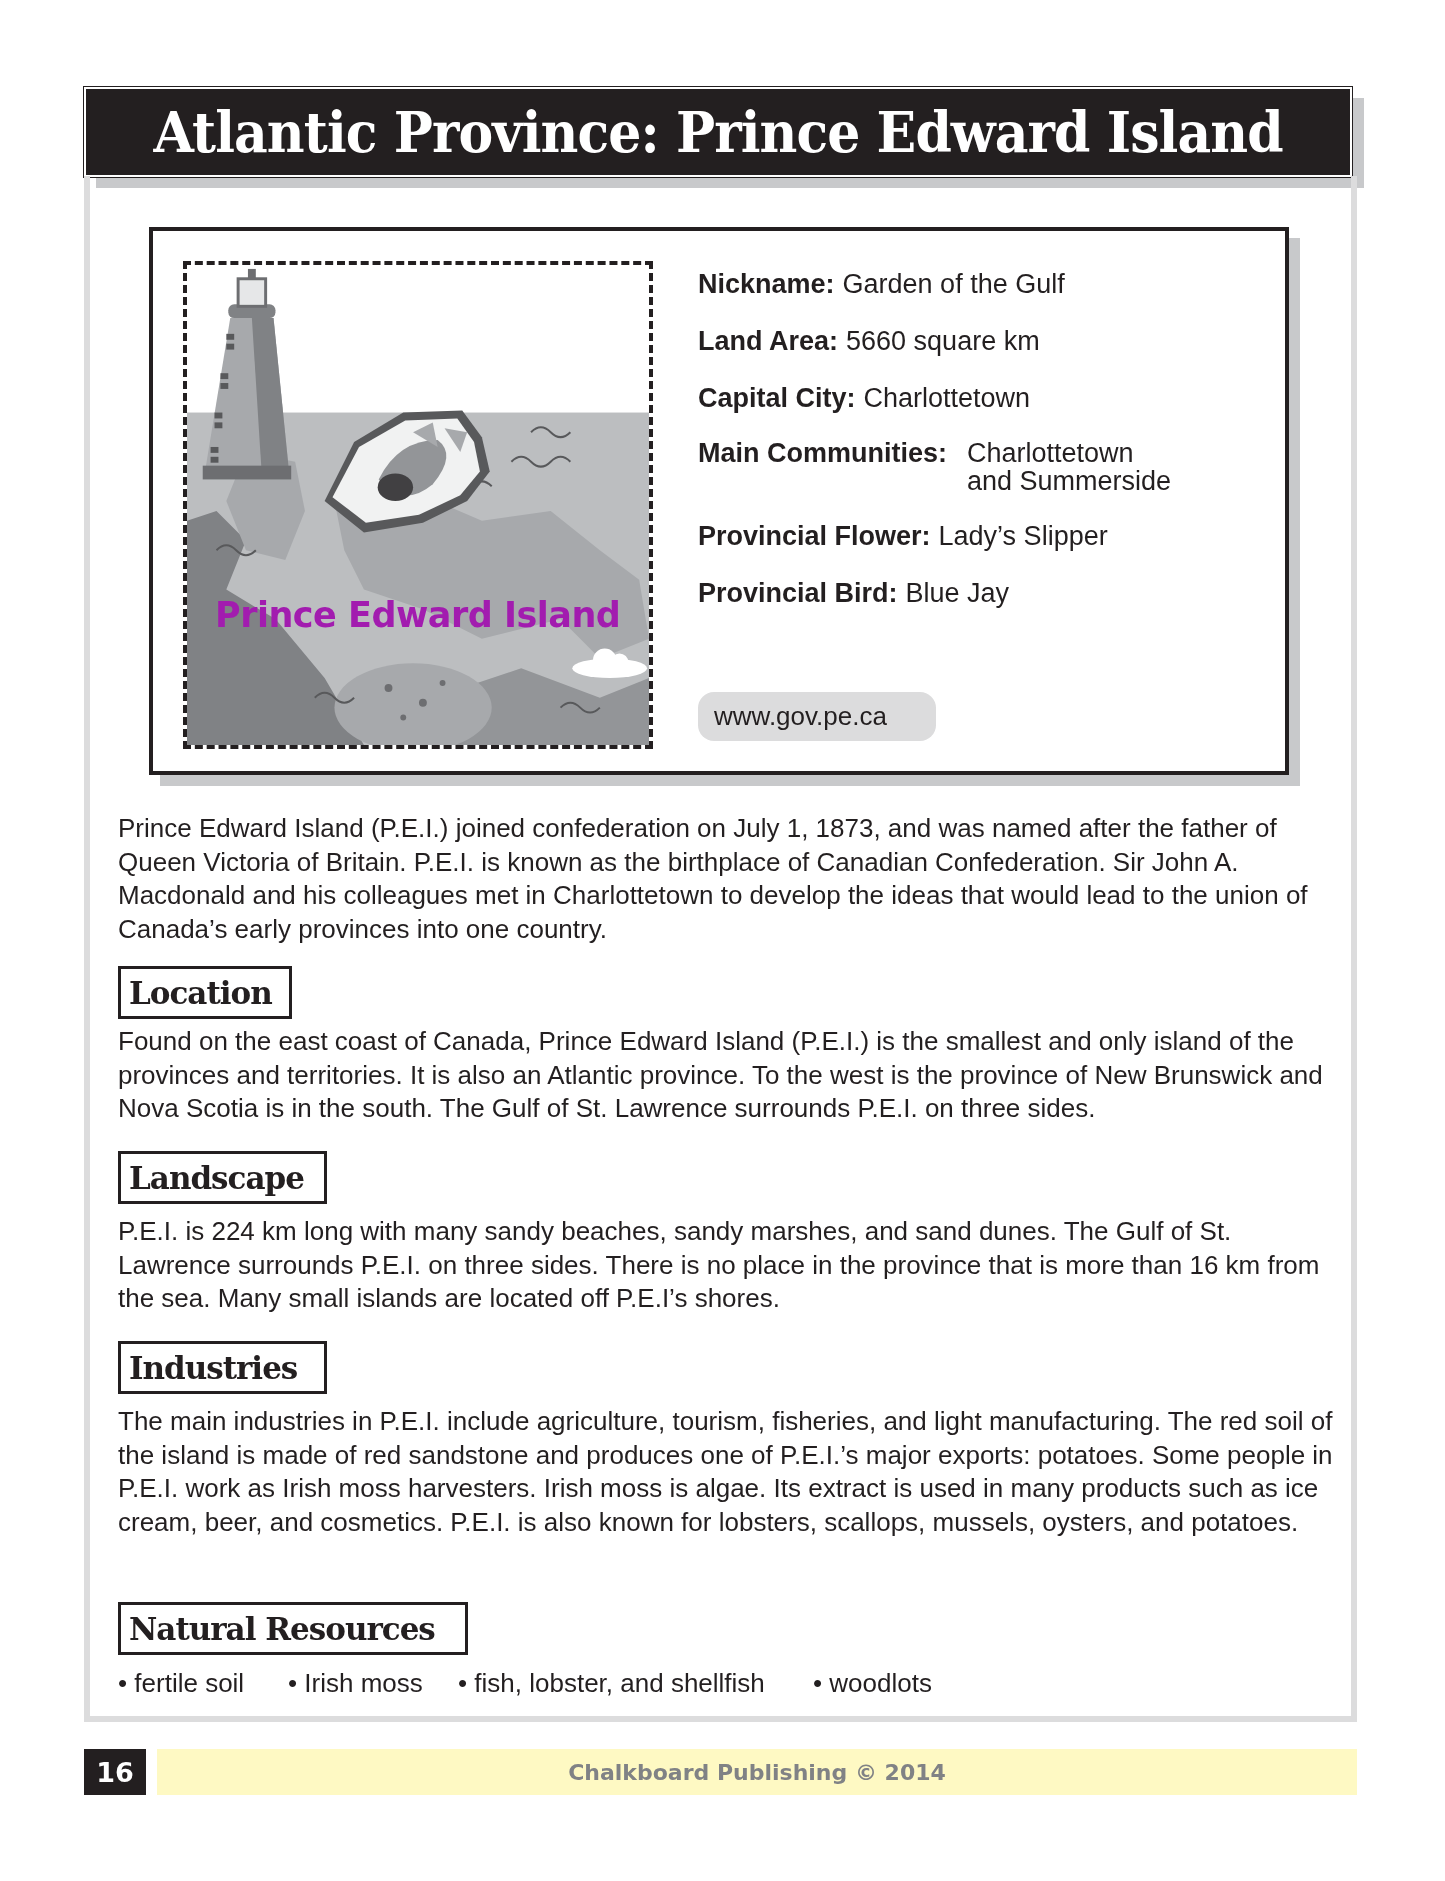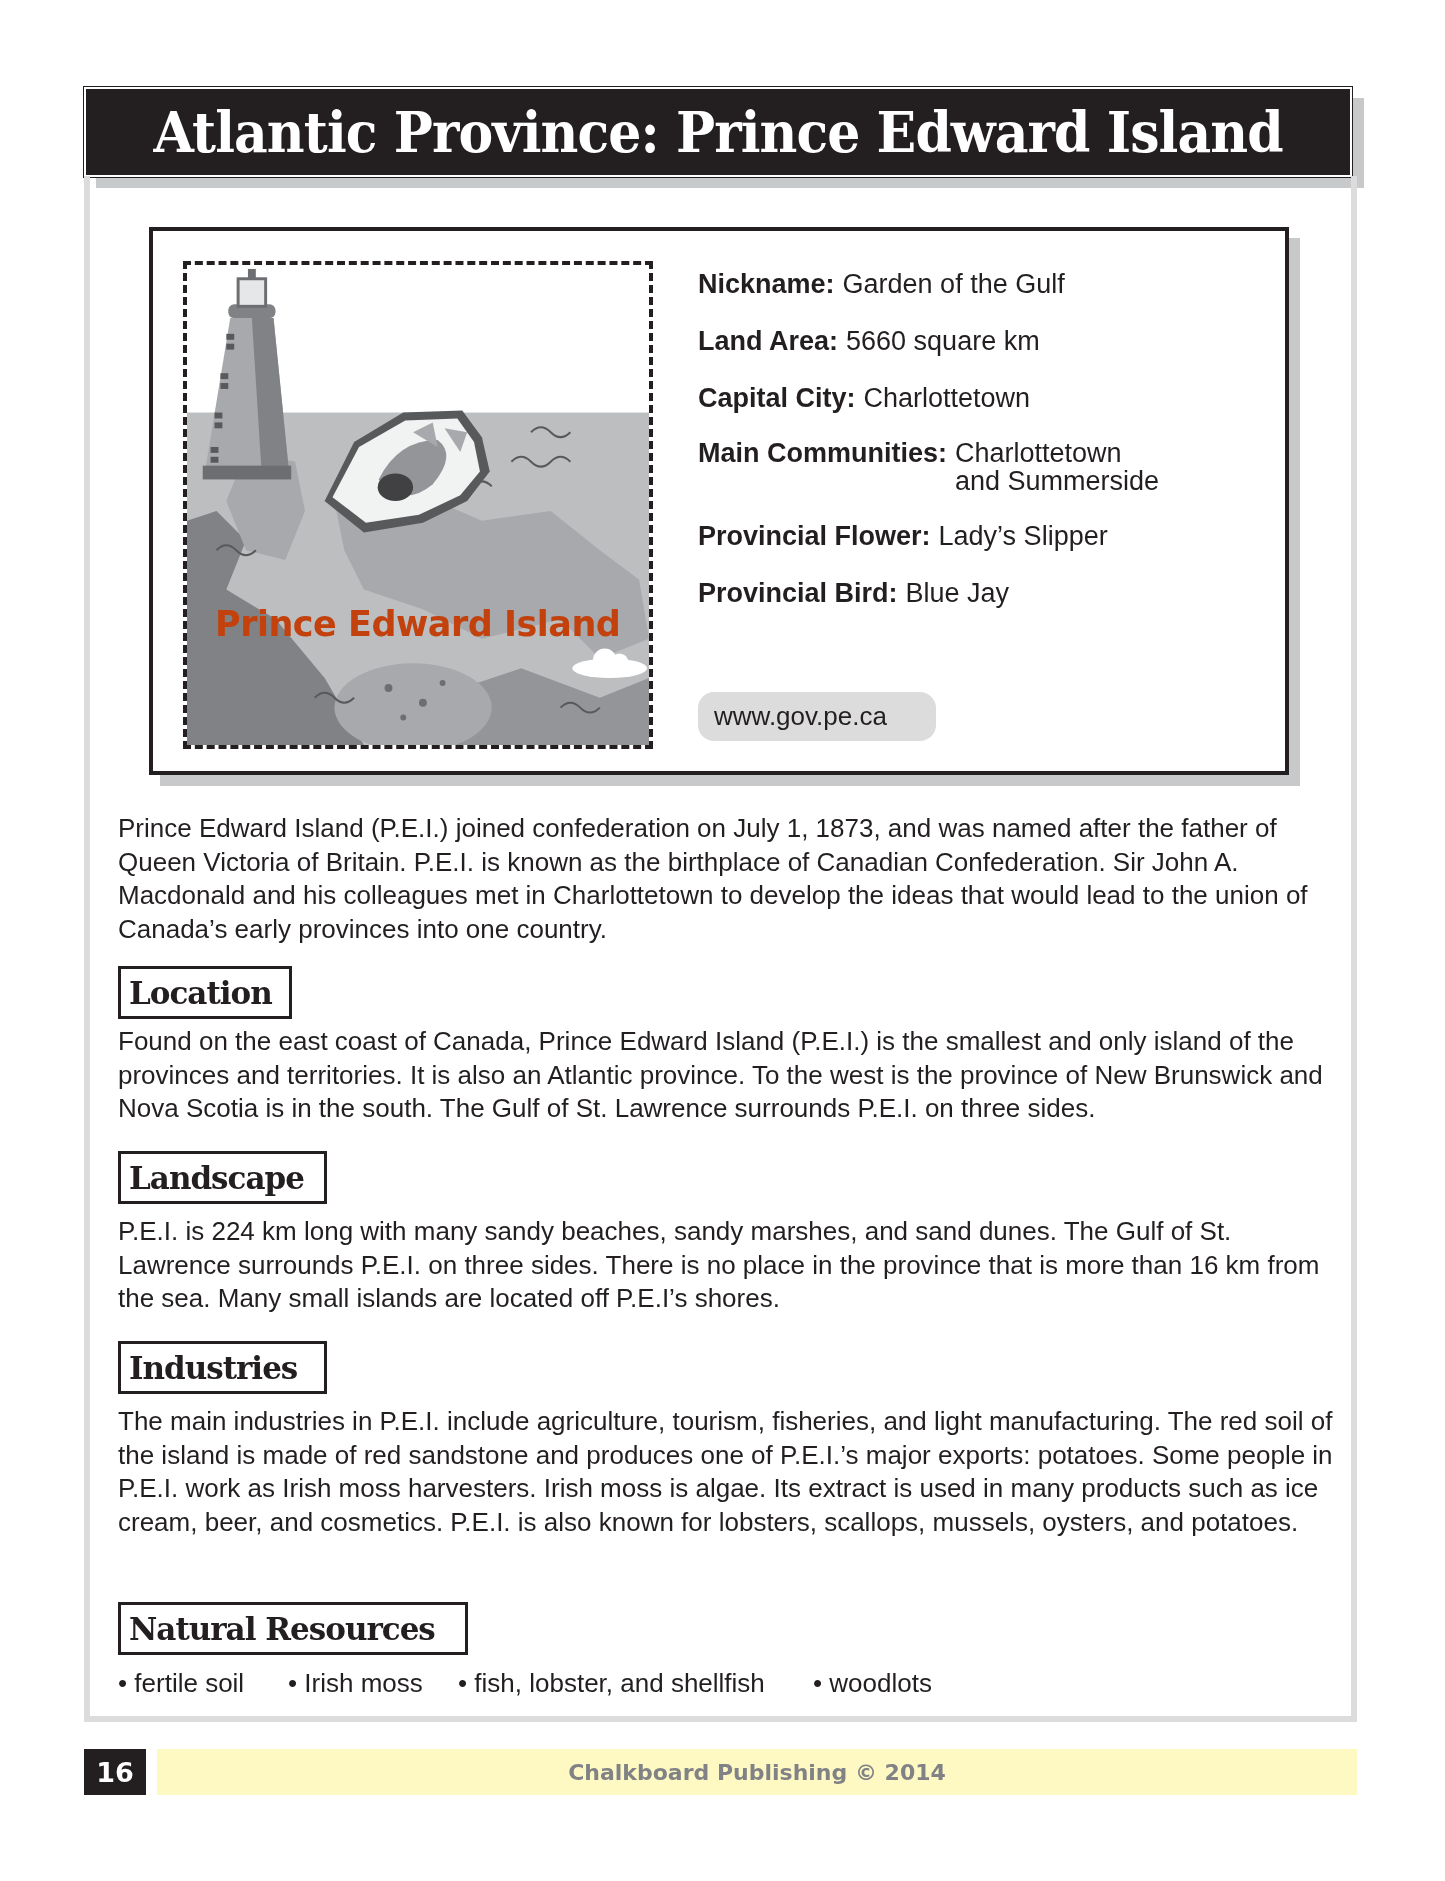--- a/index.html
+++ b/index.html
@@ -108,37 +108,37 @@
       <path d="M195 218 q20 -40 60 -40 q20 15 -5 45 q-30 25 -55 -5 Z" fill="#939598"></path>
       <ellipse cx="212" cy="226" rx="18" ry="14" fill="#414042"></ellipse>
       <polygon points="230,170 250,160 255,185" fill="#a7a9ac"></polygon>
       <polygon points="262,166 285,170 278,190" fill="#a7a9ac"></polygon>
     </g>
 
     <ellipse cx="430" cy="410" rx="38" ry="10" fill="#ffffff"></ellipse>
     <circle cx="425" cy="402" r="12" fill="#ffffff"></circle>
       <circle cx="440" cy="404" r="9" fill="#ffffff"></circle>
   </svg>
-  <div style="position:absolute;left:28px;top:330px;font-family:'DejaVu Sans',sans-serif;font-weight:bold;font-size:35px;color:#c2410c;white-space:nowrap;letter-spacing:-0.5px;margin-top:9px;">Prince Edward Island</div>
+  <div style="position:absolute;left:28px;top:330px;font-family:'DejaVu Sans',sans-serif;font-weight:bold;font-size:35px;color:#a21caf;white-space:nowrap;letter-spacing:-0.5px;">Prince Edward Island</div>
 </div>
 
 <div class="facts">
   <div class="fact">
     <span class="k">Nickname:</span>
     <span class="v">Garden of the Gulf</span>
   </div>
   <div class="fact">
     <span class="k">Land Area:</span>
     <span class="v">5660 square km</span>
   </div>
   <div class="fact">
     <span class="k">Capital City:</span>
     <span class="v">Charlottetown</span>
   </div>
-  <div class="fact" style="line-height:28px;">
+  <div class="fact" style="line-height:28px;gap:12px;">
     <span class="k">Main Communities:</span>
     <span class="v">Charlottetown
 and Summerside</span>
   </div>
   <div class="fact">
     <span class="k">Provincial Flower:</span>
     <span class="v">Lady’s Slipper</span>
   </div>
   <div class="fact">
     <span class="k">Provincial Bird:</span>

